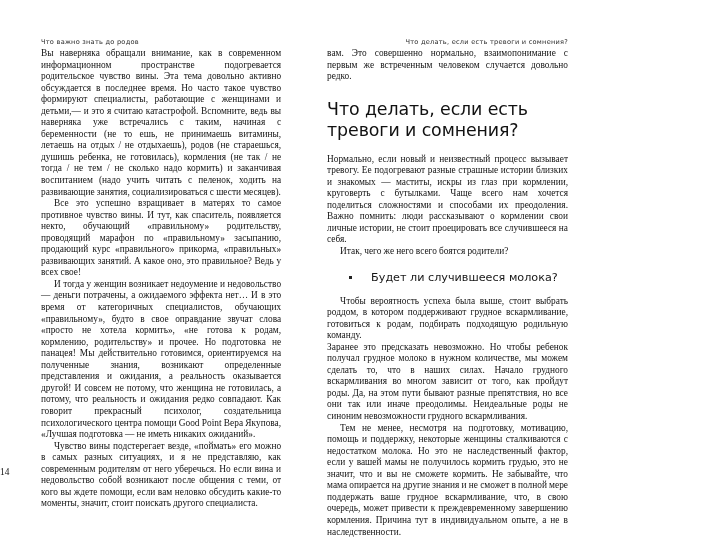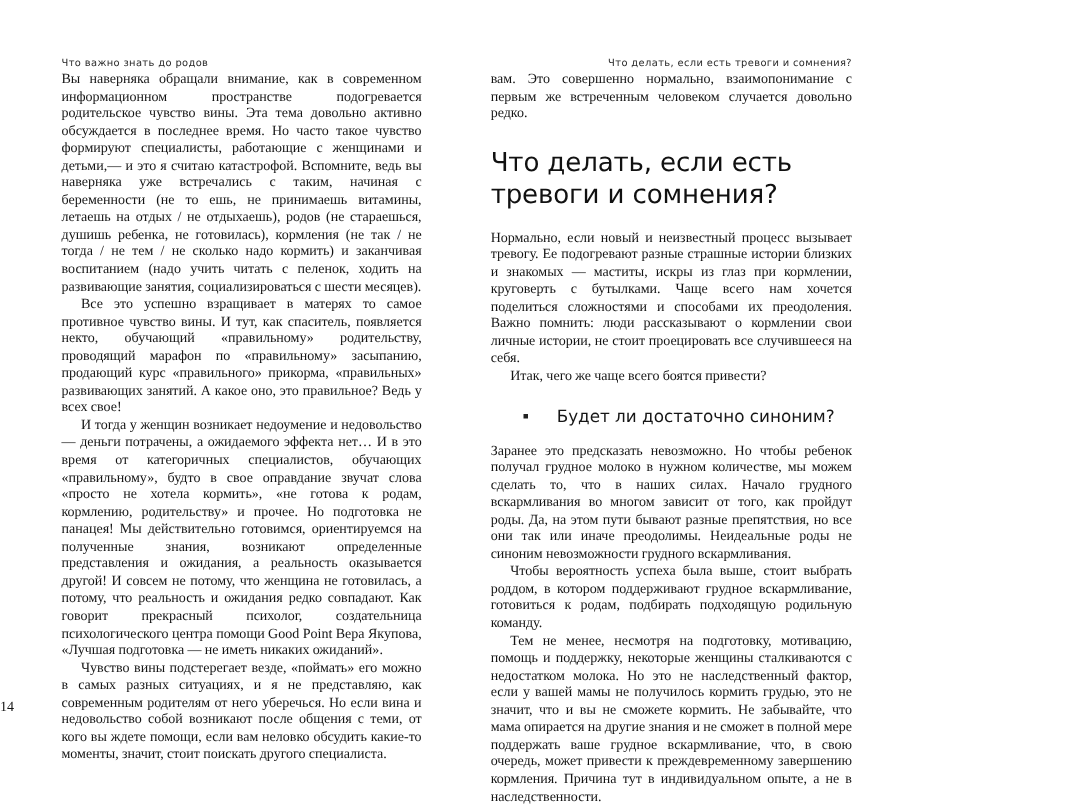--- a/index.html
+++ b/index.html
@@ -126,29 +126,29 @@
 
   <div class="page page-right">
     <div class="running-head right">Что делать, если есть тревоги и сомнения?</div>
 
     <div class="column">
       <p class="body first">вам. Это совершенно нормально, взаимопонимание с первым же встреченным человеком случается довольно редко.</p>
 
       <h2 class="section-title">Что делать, если есть тревоги и сомнения?</h2>
 
       <p class="body first">Нормально, если новый и неизвестный процесс вызывает тревогу. Ее подогревают разные страшные истории близких и знакомых — маститы, искры из глаз при кормлении, круговерть с бутылками. Чаще всего нам хочется поделиться сложностями и способами их преодоления. Важно помнить: люди рассказывают о кормлении свои личные истории, не стоит проецировать все случившееся на себя.</p>
-      <p class="body">Итак, чего же чаще всего боятся привести?</p>
+      <p class="body">Итак, чего же него всего боятся родители?</p>
 
       <ul class="bullets">
         <li>
           <span class="bullet-mark"></span>
-          <span>Будет ли достаточно синоним?</span>
+          <span>Будет ли случившееся молока?</span>
         </li>
       </ul>
 
+      <p class="body">Чтобы вероятность успеха была выше, стоит выбрать роддом, в котором поддерживают грудное вскармливание, готовиться к родам, подбирать подходящую родильную команду.</p>
       <p class="body first">Заранее это предсказать невозможно. Но чтобы ребенок получал грудное молоко в нужном количестве, мы можем сделать то, что в наших силах. Начало грудного вскармливания во многом зависит от того, как пройдут роды. Да, на этом пути бывают разные препятствия, но все они так или иначе преодолимы. Неидеальные роды не синоним невозможности грудного вскармливания.</p>
-      <p class="body">Чтобы вероятность успеха была выше, стоит выбрать роддом, в котором поддерживают грудное вскармливание, готовиться к родам, подбирать подходящую родильную команду.</p>
       <p class="body">Тем не менее, несмотря на подготовку, мотивацию, помощь и поддержку, некоторые женщины сталкиваются с недостатком молока. Но это не наследственный фактор, если у вашей мамы не получилось кормить грудью, это не значит, что и вы не сможете кормить. Не забывайте, что мама опирается на другие знания и не сможет в полной мере поддержать ваше грудное вскармливание, что, в свою очередь, может привести к преждевременному завершению кормления. Причина тут в индивидуальном опыте, а не в наследственности.</p>
     </div>
 
   </div>
 
 </div>
 
 </body></html>

